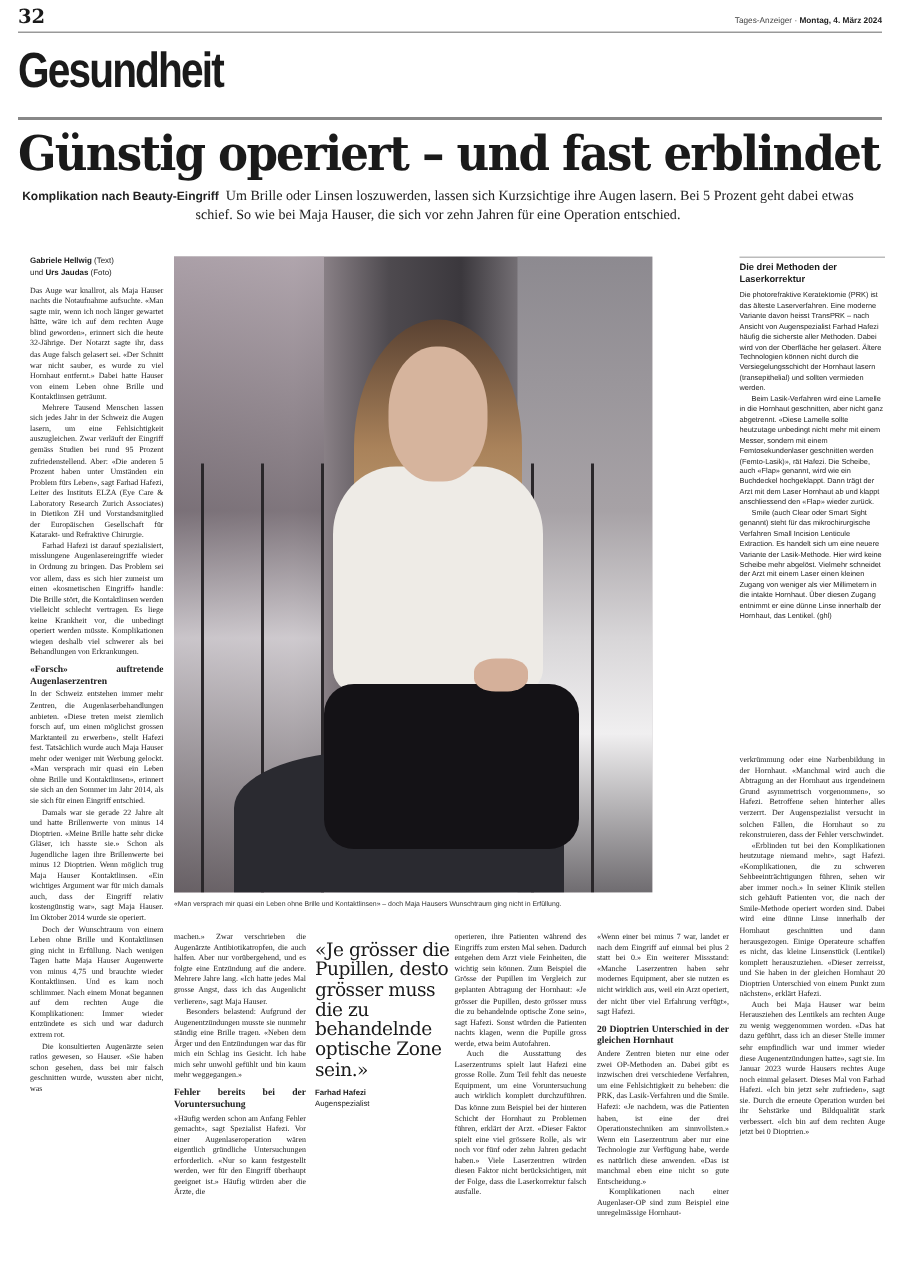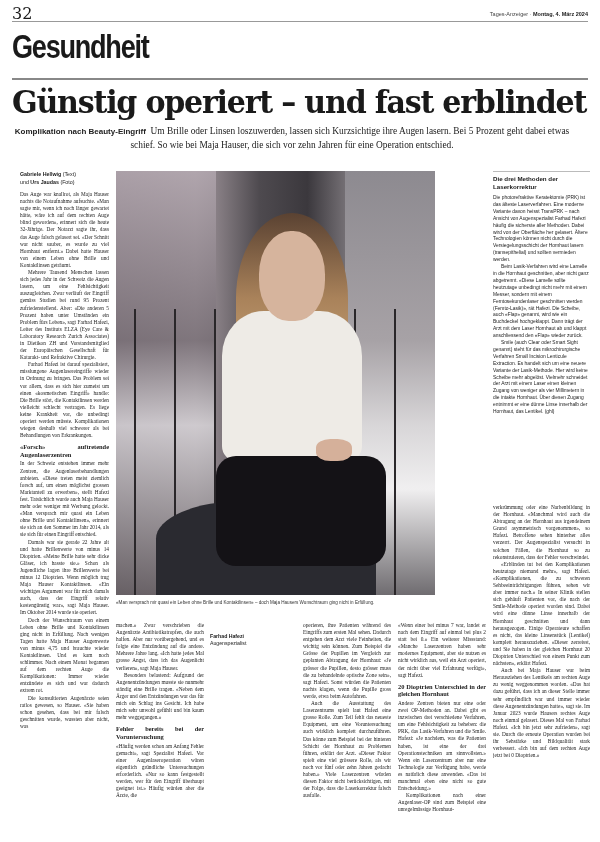--- a/index.html
+++ b/index.html
@@ -1,19 +1,19 @@
 <!DOCTYPE html>
 <html><head>
 <meta charset="utf-8">
 <style>
   * { box-sizing: border-box; margin: 0; padding: 0; }
   html, body { width: 600px; height: 842px; background: #ffffff; overflow: hidden; }
   body { position: relative; color: #1a1a1a; font-family: "Liberation Serif", serif; }
 
-  .page-number { position: absolute; left: 12px; top: 4px; font-size: 16px; font-family: "DejaVu Serif", serif; }
+  .page-number { position: absolute; left: 12px; top: 4px; font-size: 13px; font-family: "DejaVu Serif", serif; font-weight: bold; }
   .masthead { position: absolute; right: 12px; top: 11px; font-size: 5.5px; font-family: "Liberation Sans", sans-serif; color: #444; }
   .masthead b { color: #222; }
   .top-rule { position: absolute; left: 12px; right: 12px; top: 21px; height: 1px; background: #999; }
 
   .section { position: absolute; left: 12px; top: 28px; font-family: "Liberation Sans", sans-serif; font-weight: bold; font-size: 33px; letter-spacing: -1.5px; transform: scaleX(0.82); transform-origin: left top; }
   .section-rule { position: absolute; left: 12px; right: 12px; top: 78px; height: 1.5px; background: #888; }
 
   .headline { position: absolute; left: 12px; top: 83px; font-family: "DejaVu Serif", serif; font-size: 32px; letter-spacing: -1.3px; white-space: nowrap; transform: scaleX(0.94); transform-origin: left top; }
   .lead { position: absolute; left: 12px; top: 125px; width: 560px; font-size: 9.4px; line-height: 12.5px; font-family: "Liberation Serif", serif; color: #222; text-align: center; }
   .lead .kicker { font-family: "Liberation Sans", sans-serif; font-weight: bold; font-size: 8px; }
@@ -102,20 +102,21 @@
 <div class="caption">«Man versprach mir quasi ein Leben ohne Brille und Kontaktlinsen» – doch Maja Hausers Wunschtraum ging nicht in Erfüllung.</div>
 
 <div class="col" style="left:116px; top:622px; width:88px; height:218px; overflow:hidden;">
   <p>machen.» Zwar verschrieben die Augenärzte Antibiotikatropfen, die auch halfen. Aber nur vorübergehend, und es folgte eine Entzündung auf die andere. Mehrere Jahre lang. «Ich hatte jedes Mal grosse Angst, dass ich das Augenlicht verlieren», sagt Maja Hauser.</p>
   <p>Besonders belastend: Aufgrund der Augenentzündungen musste sie nunmehr ständig eine Brille tragen. «Neben dem Ärger und den Entzündungen war das für mich ein Schlag ins Gesicht. Ich habe mich sehr unwohl gefühlt und bin kaum mehr weggegangen.»</p>
   <h4>Fehler bereits bei der Voruntersuchung</h4>
   <p style="text-indent:0">«Häufig werden schon am Anfang Fehler gemacht», sagt Spezialist Hafezi. Vor einer Augenlaseroperation wären eigentlich gründliche Untersuchungen erforderlich. «Nur so kann festgestellt werden, wer für den Eingriff überhaupt geeignet ist.» Häufig würden aber die Ärzte, die</p>
 </div>
 
 <div class="quote">
+  <div class="q-text">«Je grösser die Pupillen, desto grösser muss die zu behandelnde optische Zone sein.»</div>
   <div class="q-name">Farhad Hafezi</div>
   <div class="q-role">Augenspezialist</div>
 </div>
 
 <div class="col" style="left:303px; top:622px; width:88px; height:218px; overflow:hidden;">
   <p>operieren, ihre Patienten während des Eingriffs zum ersten Mal sehen. Dadurch entgehen dem Arzt viele Feinheiten, die wichtig sein können. Zum Beispiel die Grösse der Pupillen im Vergleich zur geplanten Abtragung der Hornhaut: «Je grösser die Pupillen, desto grösser muss die zu behandelnde optische Zone sein», sagt Hafezi. Sonst würden die Patienten nachts klagen, wenn die Pupille gross werde, etwa beim Autofahren.</p>
   <p>Auch die Ausstattung des Laserzentrums spielt laut Hafezi eine grosse Rolle. Zum Teil fehlt das neueste Equipment, um eine Voruntersuchung auch wirklich komplett durchzuführen. Das könne zum Beispiel bei der hinteren Schicht der Hornhaut zu Problemen führen, erklärt der Arzt. «Dieser Faktor spielt eine viel grössere Rolle, als wir noch vor fünf oder zehn Jahren gedacht haben.» Viele Laserzentren würden diesen Faktor nicht berücksichtigen, mit der Folge, dass die Laserkorrektur falsch ausfalle.</p>
 </div>
 
 <div class="col" style="left:398px; top:622px; width:88px; height:218px; overflow:hidden;">

